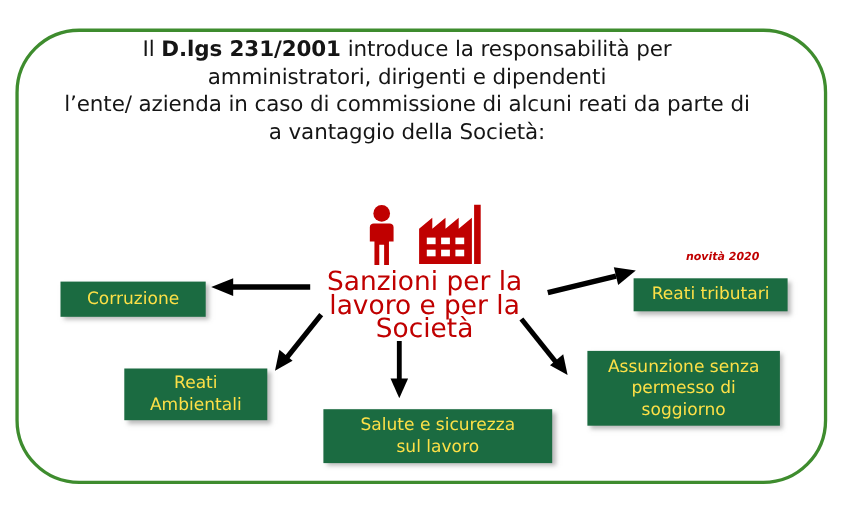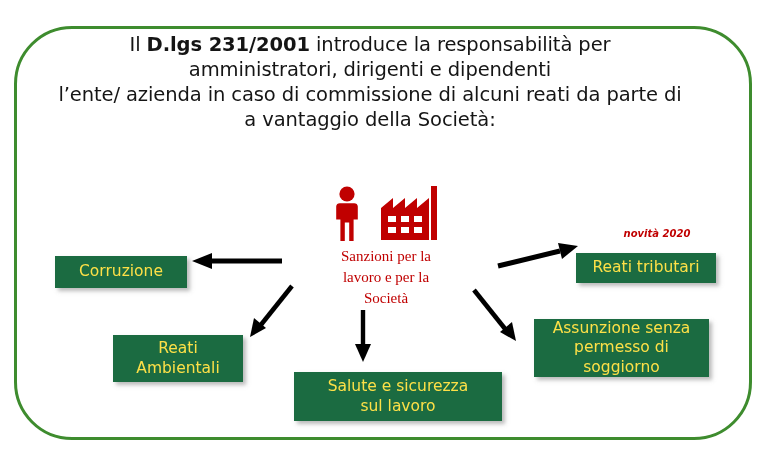--- a/index.html
+++ b/index.html
@@ -54,23 +54,22 @@
   #center-icons {
     height: 58px;
     display: flex;
     align-items: flex-end;
     justify-content: center;
     gap: 16px;
   }
   #center-label {
     margin-top: 4px;
     color: #c00000;
-    font-size: 15px;
+    font-size: 24px;
     line-height: 21px;
-    font-family: Liberation Serif, serif;
   }
   #center-label .ln { display: block; }
 
   
   .gbox {
     position: absolute;
     box-sizing: border-box;
     background: #1b6b41;
     color: #fde047;
     display: flex;
@@ -80,21 +79,21 @@
     font-size: 15.5px;
     line-height: 19.5px;
     box-shadow: 3px 3px 4px rgba(120,120,120,0.5);
   }
   .gbox .ln { display: block; }
 
   #box-corruzione   { left: 55px;  top: 256px; width: 132px; height: 32px; }
   #box-reati-amb    { left: 113px; top: 335px; width: 130px; height: 47px; }
   #box-salute       { left: 294px; top: 372px; width: 208px; height: 49px; }
   #box-tributari    { left: 576px; top: 253px; width: 140px; height: 30px; }
-  #box-assunzione   { left: 534px; top: 319px; width: 175px; height: 58px; }
+  #box-assunzione   { left: 534px; top: 319px; width: 175px; height: 68px; }
 
   
   #novita-label {
     position: absolute;
     left: 592px;
     top: 225px;
     width: 130px;
     text-align: center;
     color: #c00000;
     font-weight: bold;

